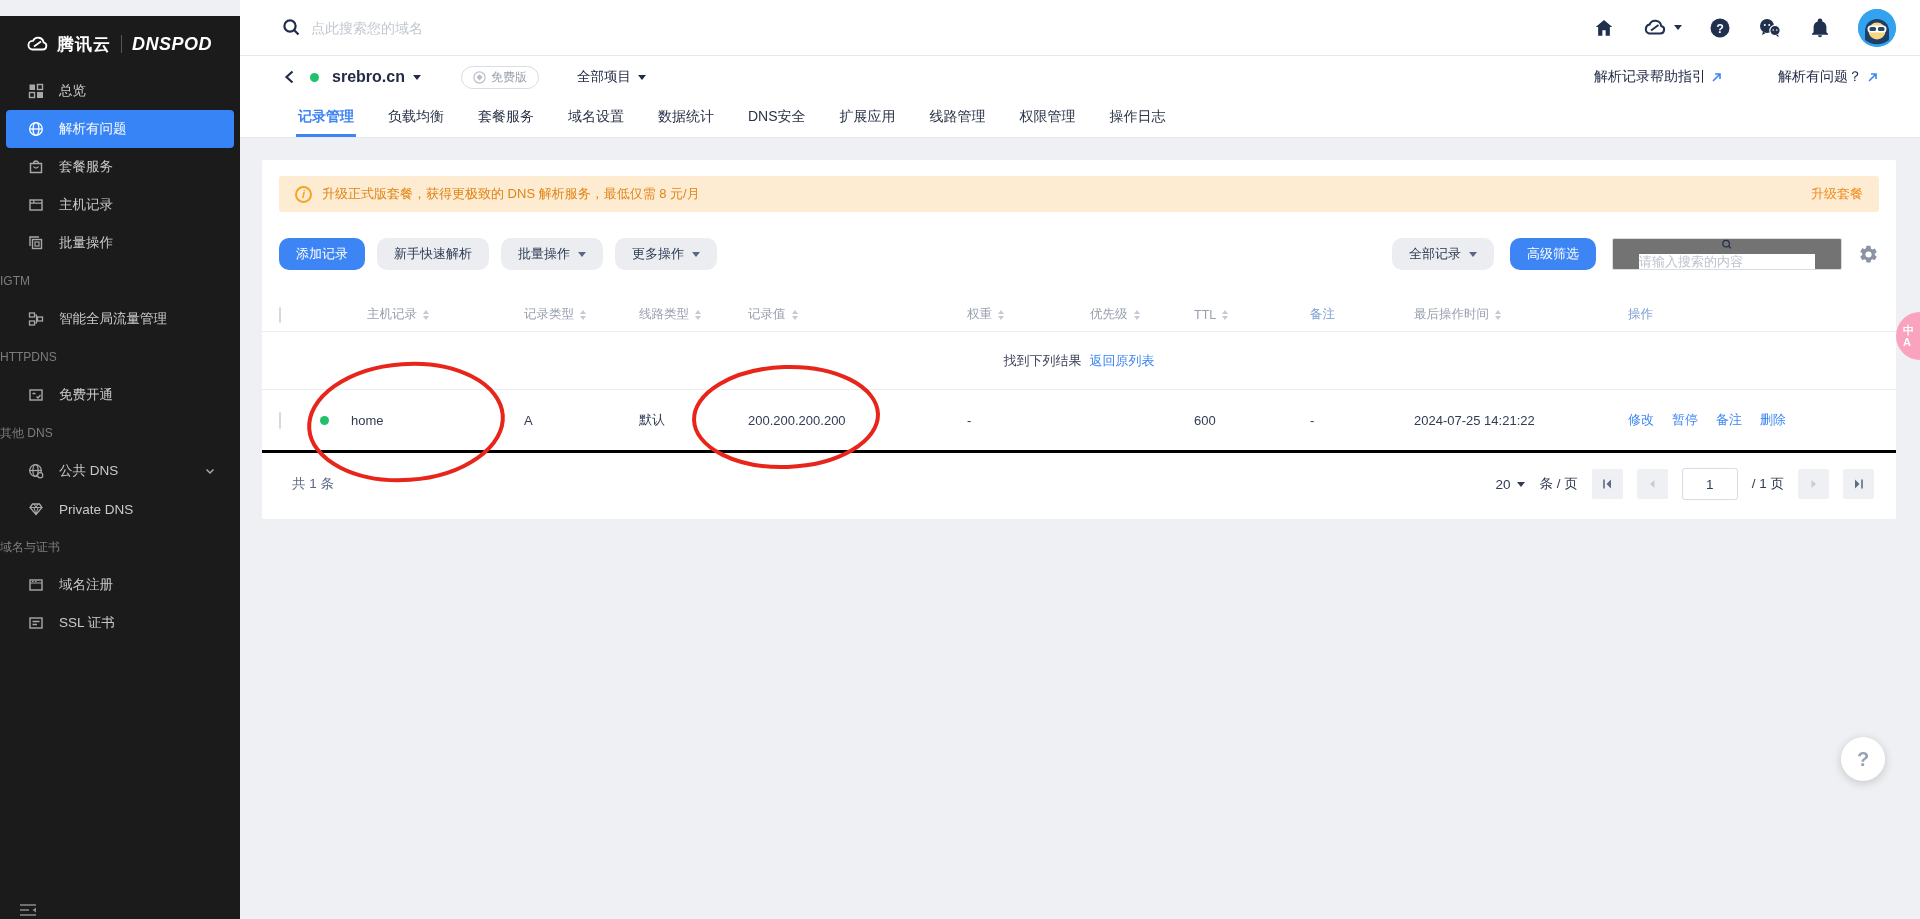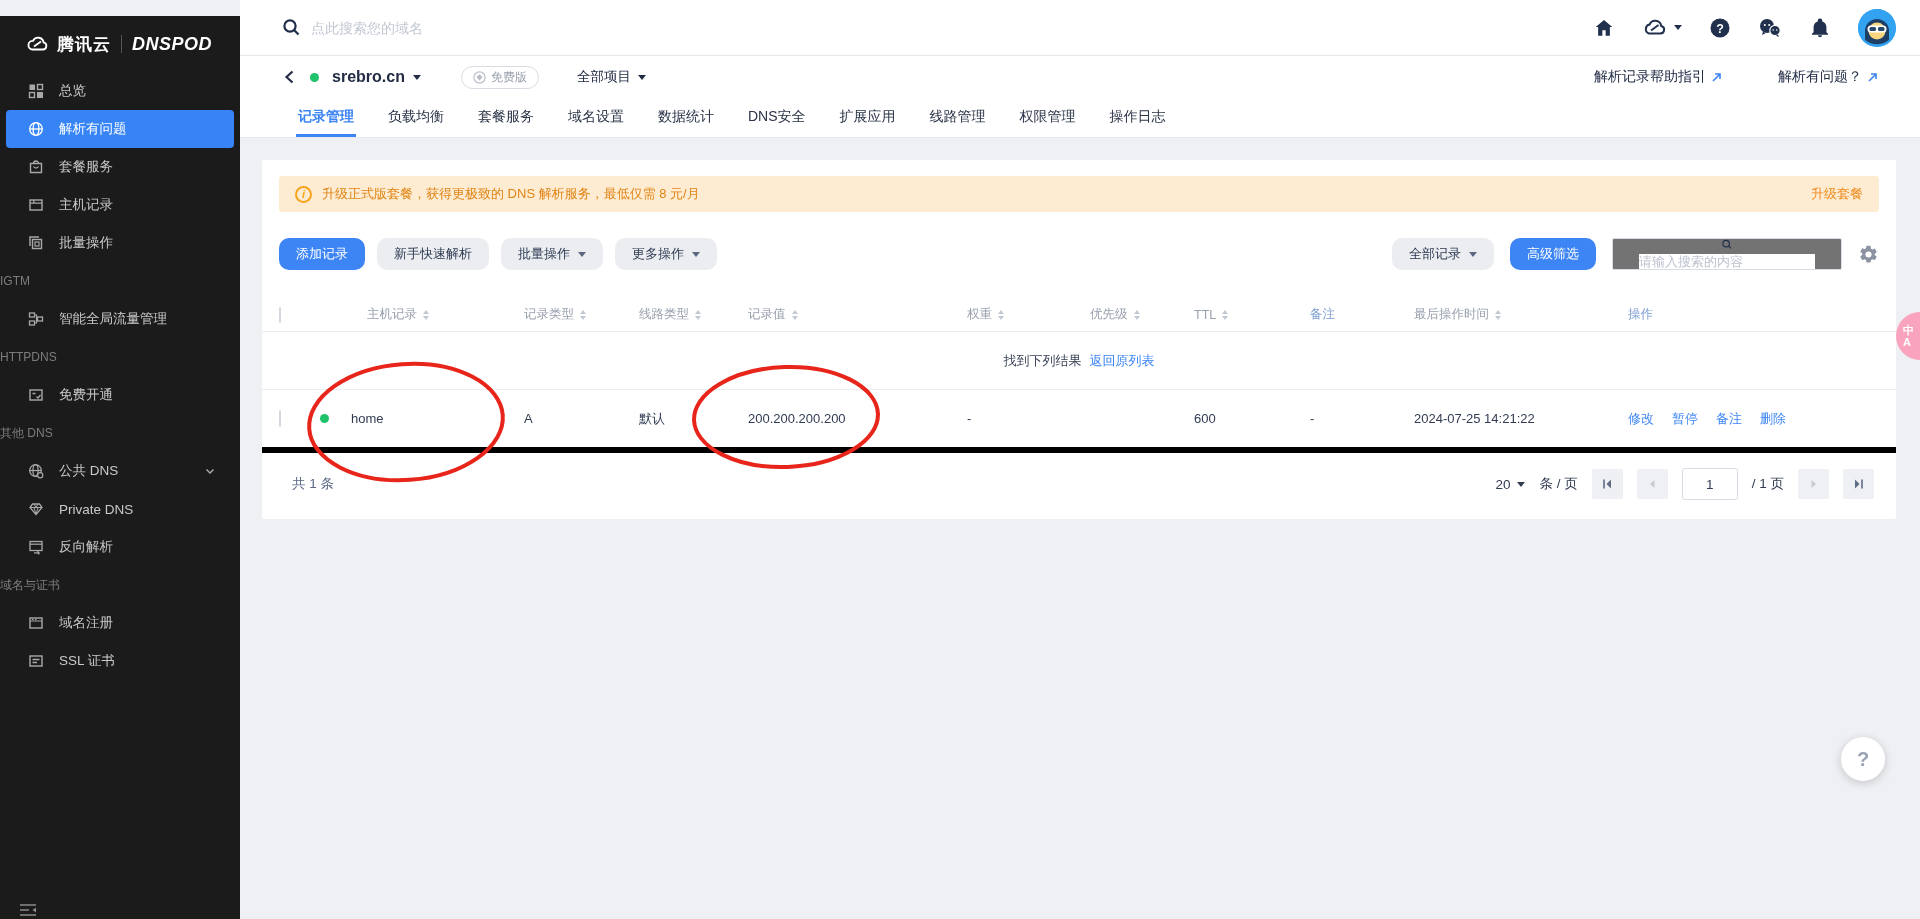--- a/index.html
+++ b/index.html
@@ -78,21 +78,21 @@
   .cbx { width:16px; height:16px; border:1px solid #d4d7de; border-radius:3px; background:#fff; margin-left:17px; cursor:pointer; }
   .sort { display:inline-flex; flex-direction:column; gap:2px; margin-left:6px; }
   .sort i { width:0; height:0; border-left:3.5px solid transparent; border-right:3.5px solid transparent; display:block; }
   .sort .up { border-bottom:4px solid #c3cad6; }
   .sort .dn { border-top:4px solid #c3cad6; }
 
   .notice { height:58px; border-bottom:1px solid #eaedf2; display:flex; align-items:center; justify-content:center; gap:8px; font-size:13px; }
   .notice .nt { color:#3a4357; }
   .notice .nl { color:#3d85f4; cursor:pointer; }
 
-  .trow { height:63px; border-bottom:6px solid #000000; font-size:13px; color:#313c52; }
+  .trow { height:63px; border-bottom:3px solid #000000; font-size:13px; color:#313c52; }
   .hostcell { display:flex; align-items:center; padding-left:2px; gap:22px; }
   .ops { display:flex; gap:18px; }
   .ops span { color:#3d85f4; cursor:pointer; }
 
   
   .pager { height:62px; display:flex; align-items:center; padding:0 22px 0 30px; }
   .ptotal { font-size:13.5px; color:#5a6884; }
   .pright { margin-left:auto; display:flex; align-items:center; gap:14px; font-size:13.5px; color:#313c52; }
   .psize { display:flex; align-items:center; gap:7px; cursor:pointer; }
   .psize .caret { border-top-color:#313c52; }
@@ -196,28 +196,20 @@
       <svg class="chev" width="12" height="12" viewBox="0 0 12 12">
           <path d="M2.5 4.5L6 8l3.5-3.5" fill="none" stroke="#a8a8a8" stroke-width="1.5"></path>
         </svg>
     </div>
     <div class="side-item">
       <svg width="16" height="16" viewBox="0 0 16 16">
           <path d="M4.5 3h7L14 6.5 8 13.5 2 6.5z" fill="none" stroke="#a8a8a8" stroke-width="1.3"></path>
           <path d="M2 6.5h12M6 3l2 3.5L10 3M8 13.5L6 6.5M8 13.5l2-7" fill="none" stroke="#a8a8a8" stroke-width="1"></path>
         </svg>
       <span>Private DNS</span>
-    </div>
-    <div class="side-item">
-      <svg width="16" height="16" viewBox="0 0 16 16">
-          <rect x="2" y="2.5" width="12" height="9" fill="none" stroke="#a8a8a8" stroke-width="1.3"></rect>
-          <path d="M2 5.2h12" stroke="#a8a8a8" stroke-width="1.2"></path>
-          <path d="M6 13.8h5l-1.6-1.6M10 15.4l1.6-1.6" fill="none" stroke="#a8a8a8" stroke-width="1.2"></path>
-        </svg>
-      <span>反向解析</span>
     </div>
 
     <div class="side-label">域名与证书</div>
     <div class="side-item">
       <svg width="16" height="16" viewBox="0 0 16 16">
           <rect x="2" y="3" width="12" height="10" fill="none" stroke="#a8a8a8" stroke-width="1.4"></rect>
           <path d="M2 6h12M4 4.5h1.5M7 4.5h1.5" stroke="#a8a8a8" stroke-width="1.2"></path>
         </svg>
       <span>域名注册</span>
     </div>

